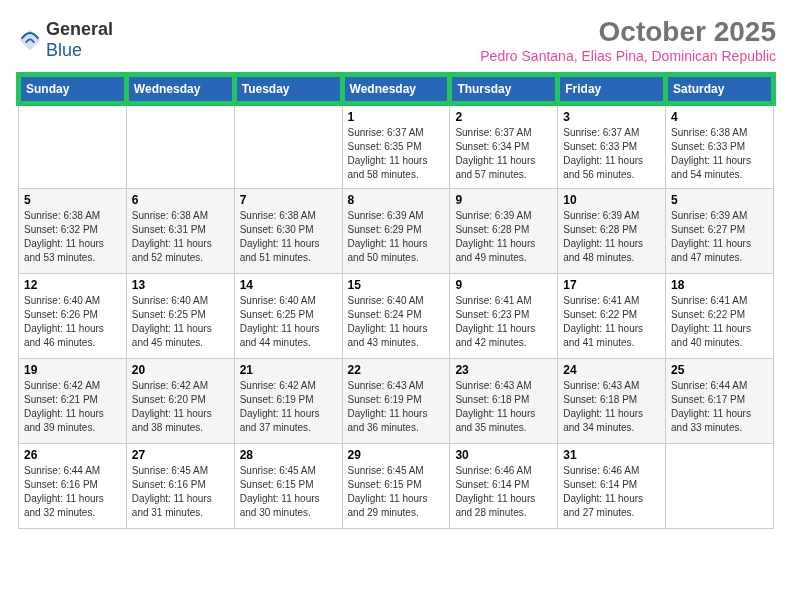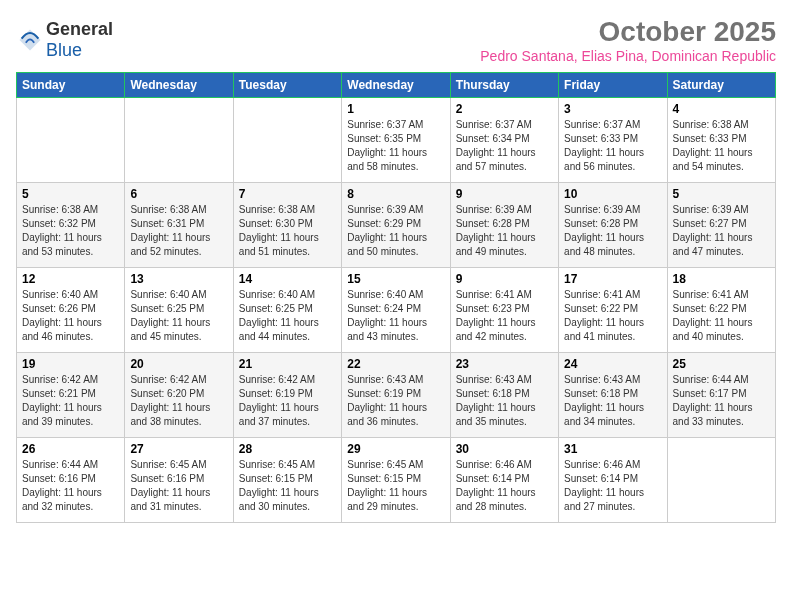--- a/index.html
+++ b/index.html
@@ -41,21 +41,21 @@
       width: 100%;
       border-collapse: collapse;
       font-size: 10.5px;
     }
     .calendar th {
       background-color: #2966b8;
       color: #fff;
       text-align: left;
       padding: 5px 5px;
       font-size: 12px;
-      border: 1px solid #22c55e;
+      border: 5px solid #22c55e;
     }
     .calendar td {
       border: 1px solid #ccc;
       vertical-align: top;
       padding: 4px 5px;
       width: calc(100% / 7);
       min-height: 80px;
       height: 85px;
     }
     .day-number {

